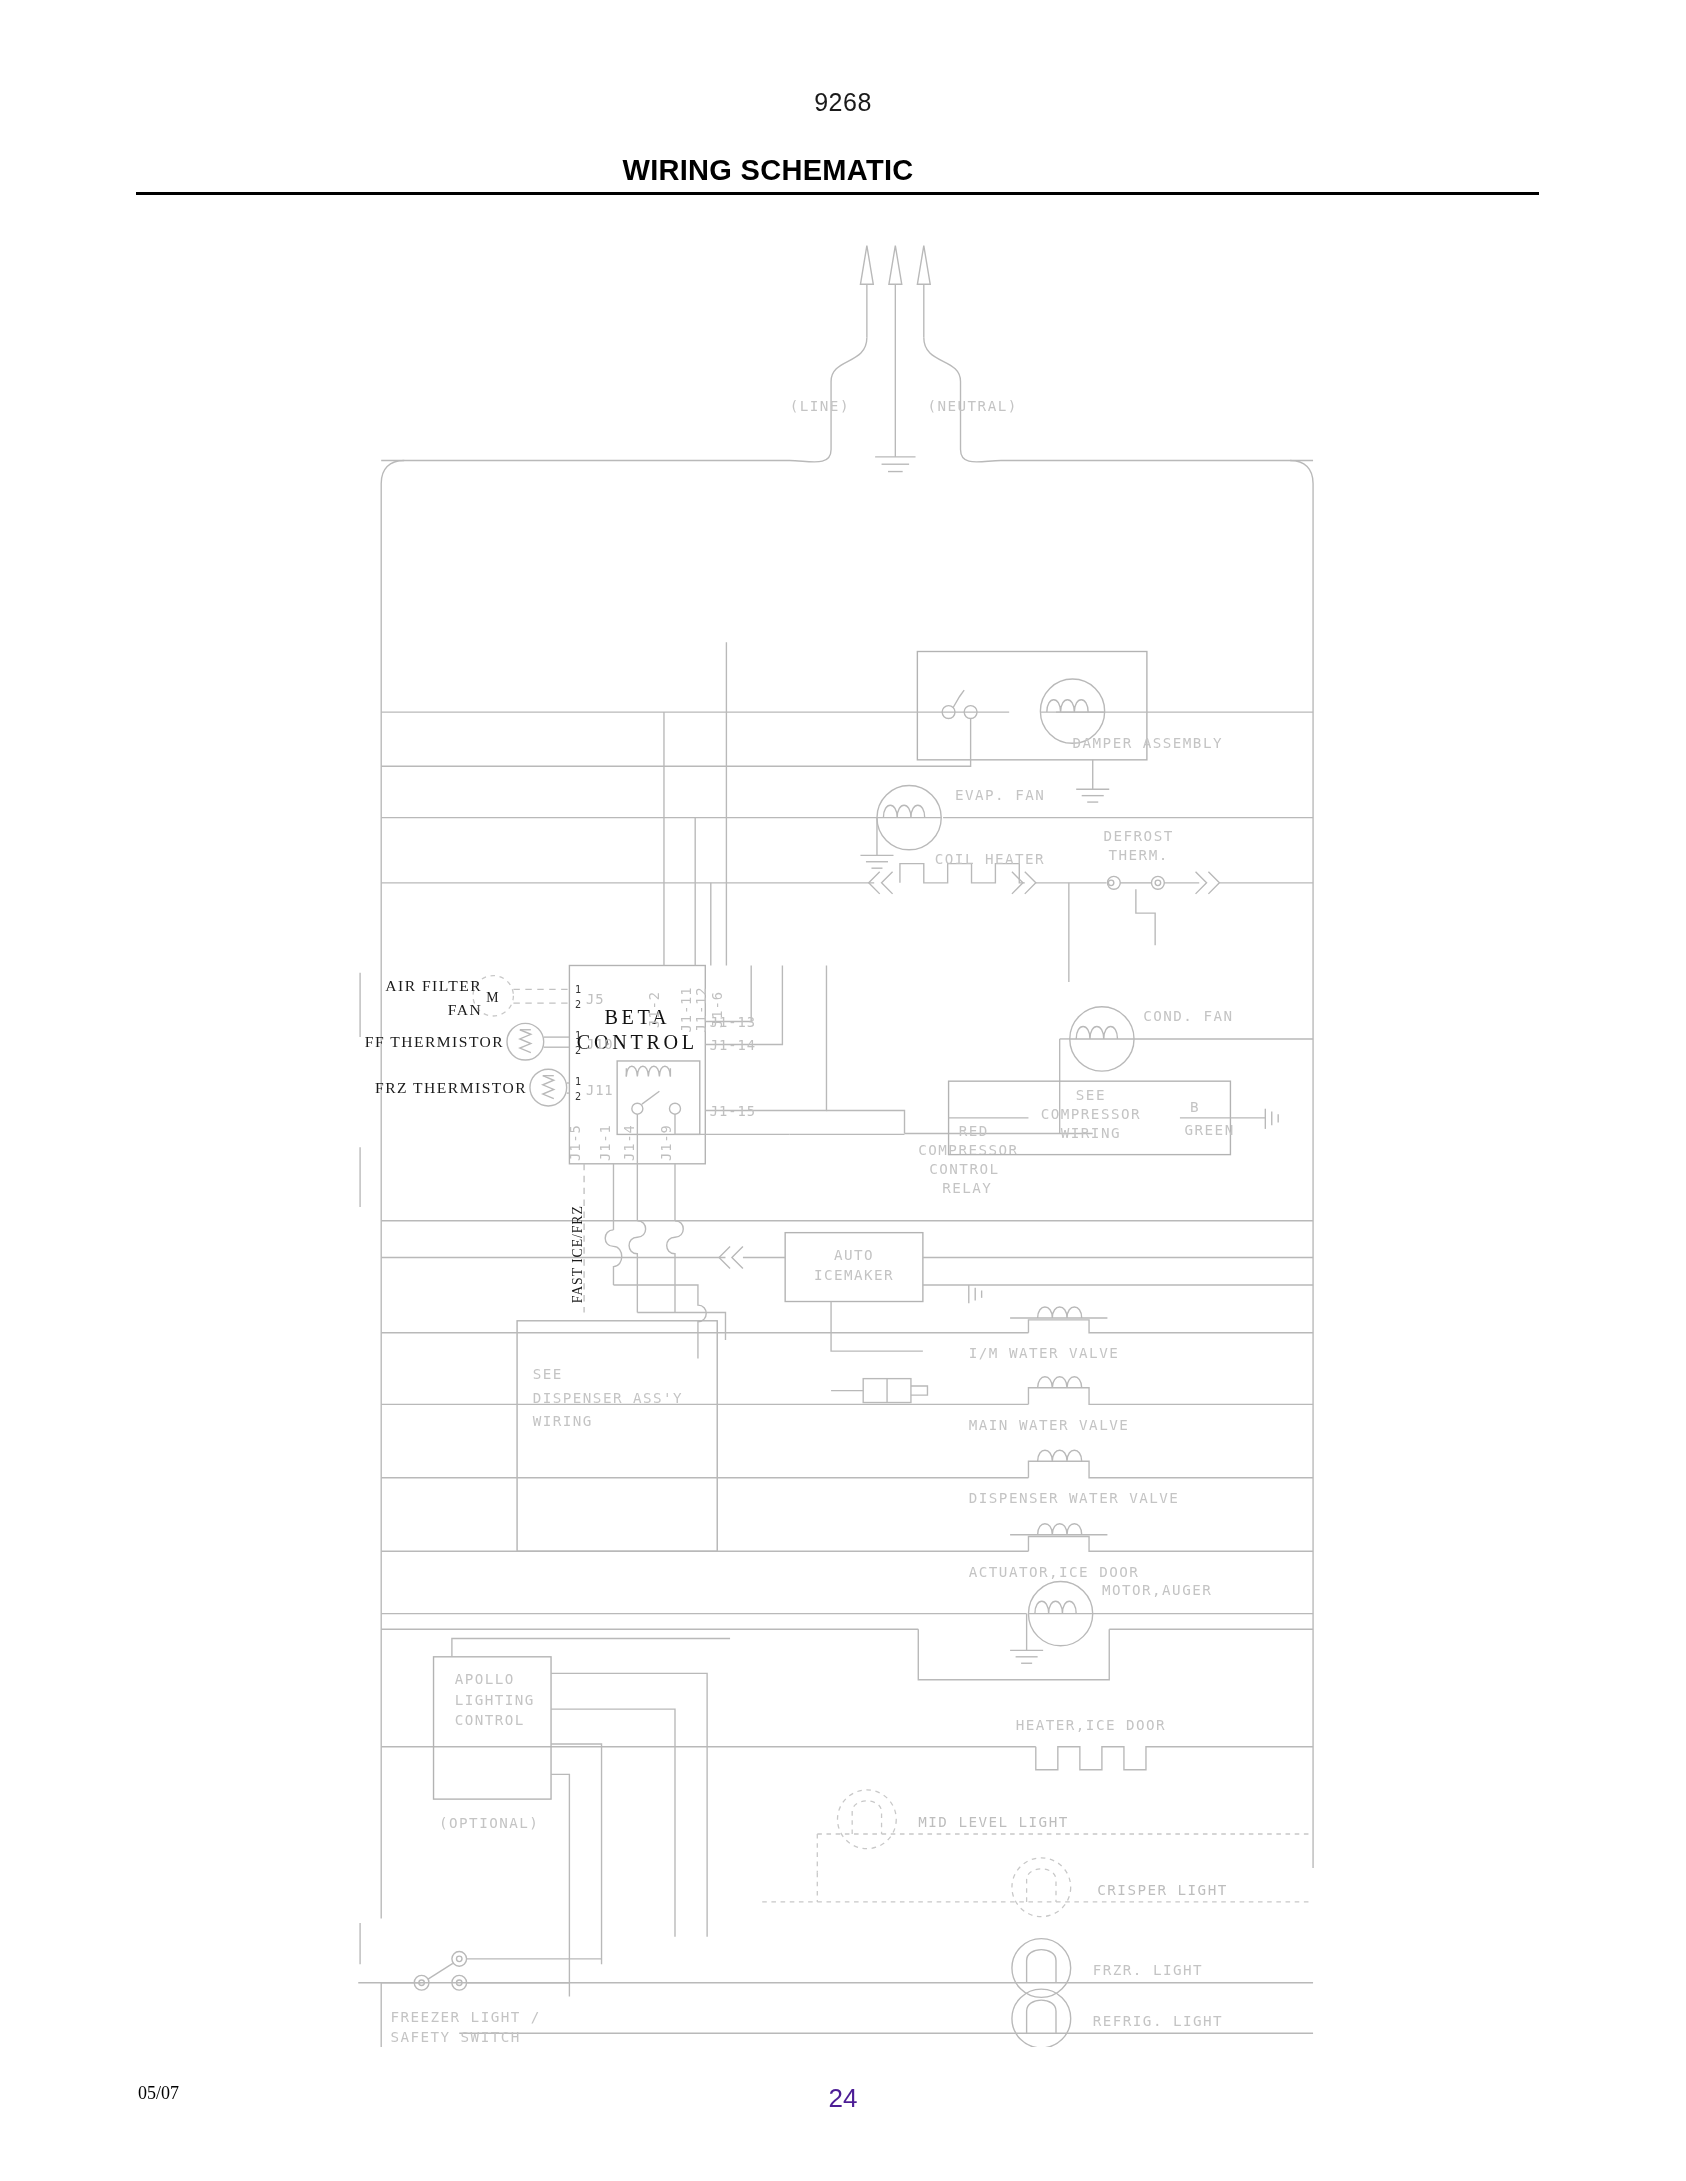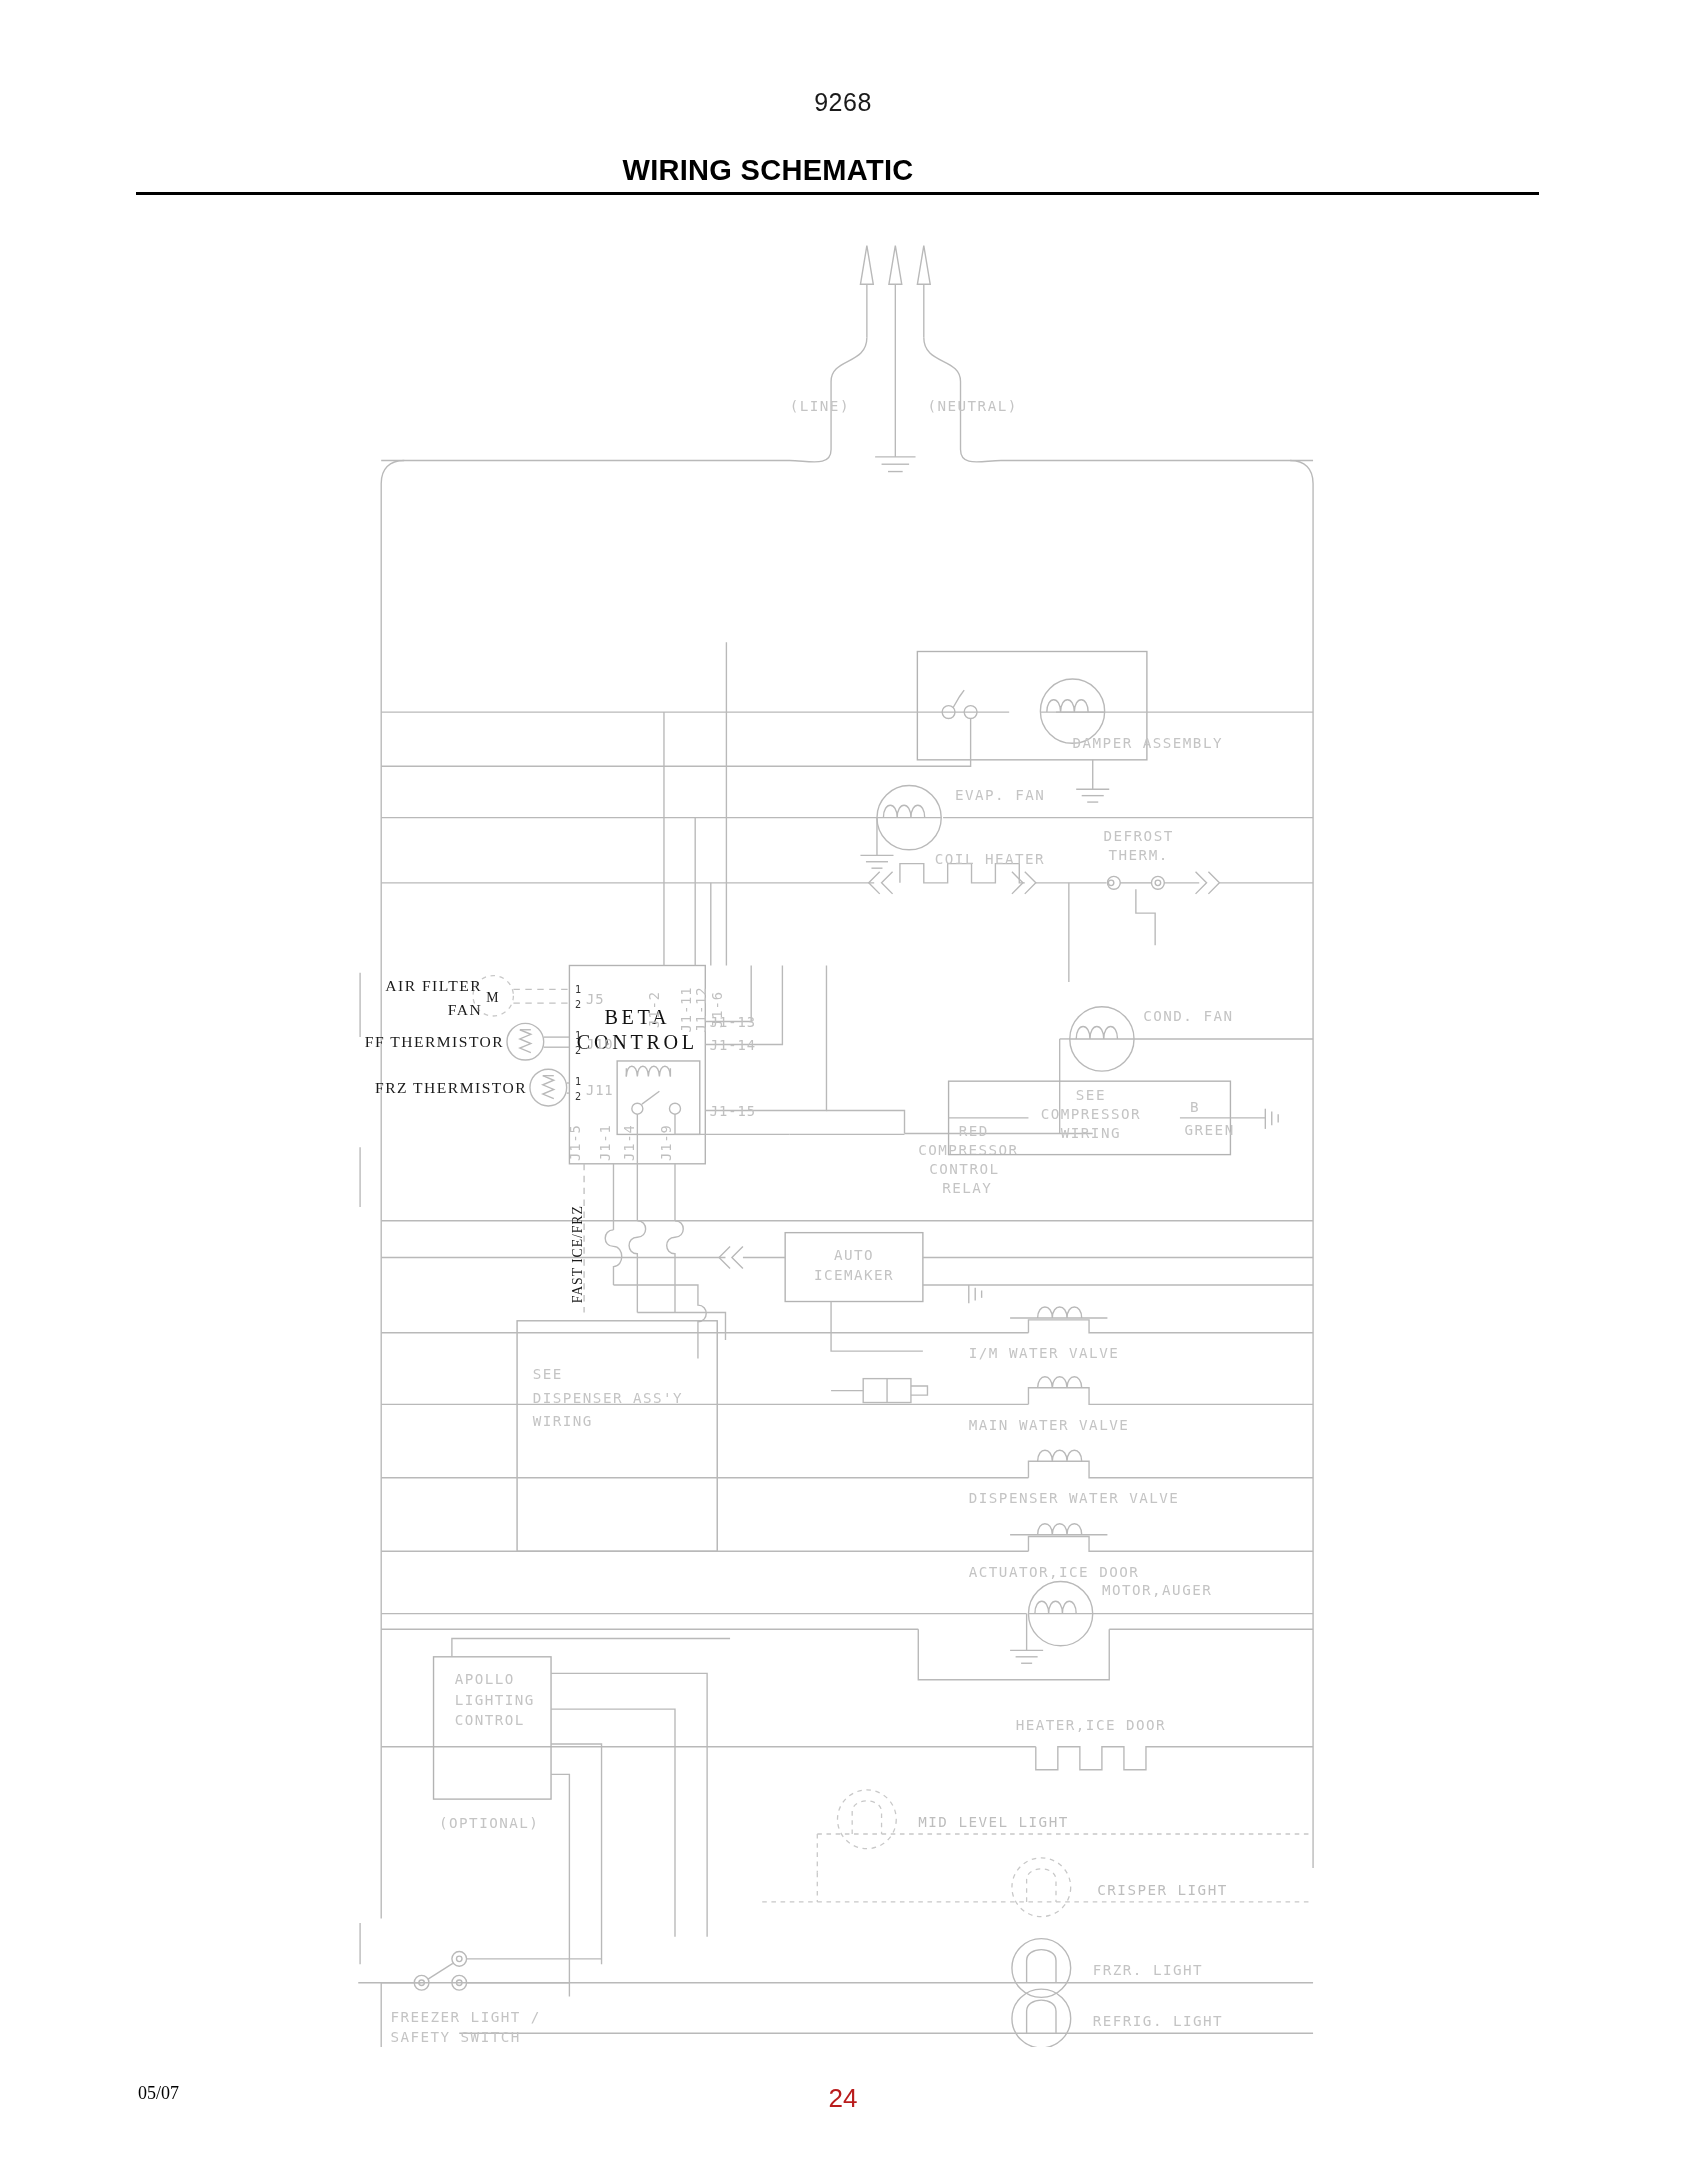--- a/index.html
+++ b/index.html
@@ -27,21 +27,21 @@
     background:#000;
   }
 
   
   .footer-date{
     position:absolute;top:2083px;left:138px;
     font-size:18px;color:#000000;font-family:Liberation Serif, serif;
   }
   .footer-page{
     position:absolute;top:2083px;left:0;width:1686px;
-    text-align:center;font-size:26px;color:#b91c1c;
+    text-align:center;font-size:26px;color:#4c1d95;
   }
 
   
   .schematic{
     position:absolute;left:0;top:220px;width:1686px;height:1827px;text-decoration:underline;
   }
   .schematic svg{display:block;width:1686px;height:1827px;}
 
   
   .w{fill:none;stroke:#b9b9b9;stroke-width:1.5;}

